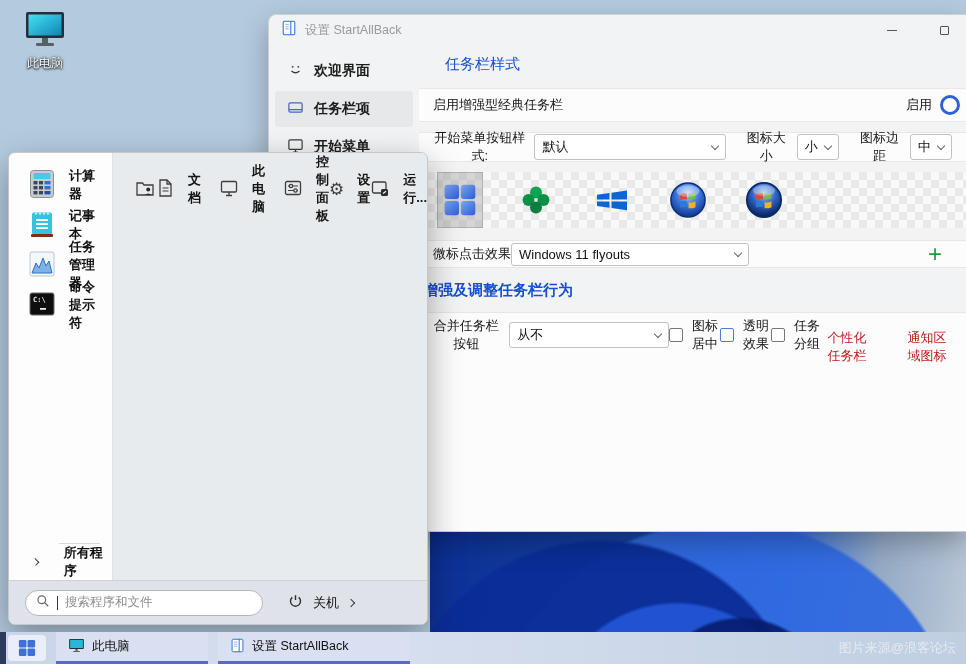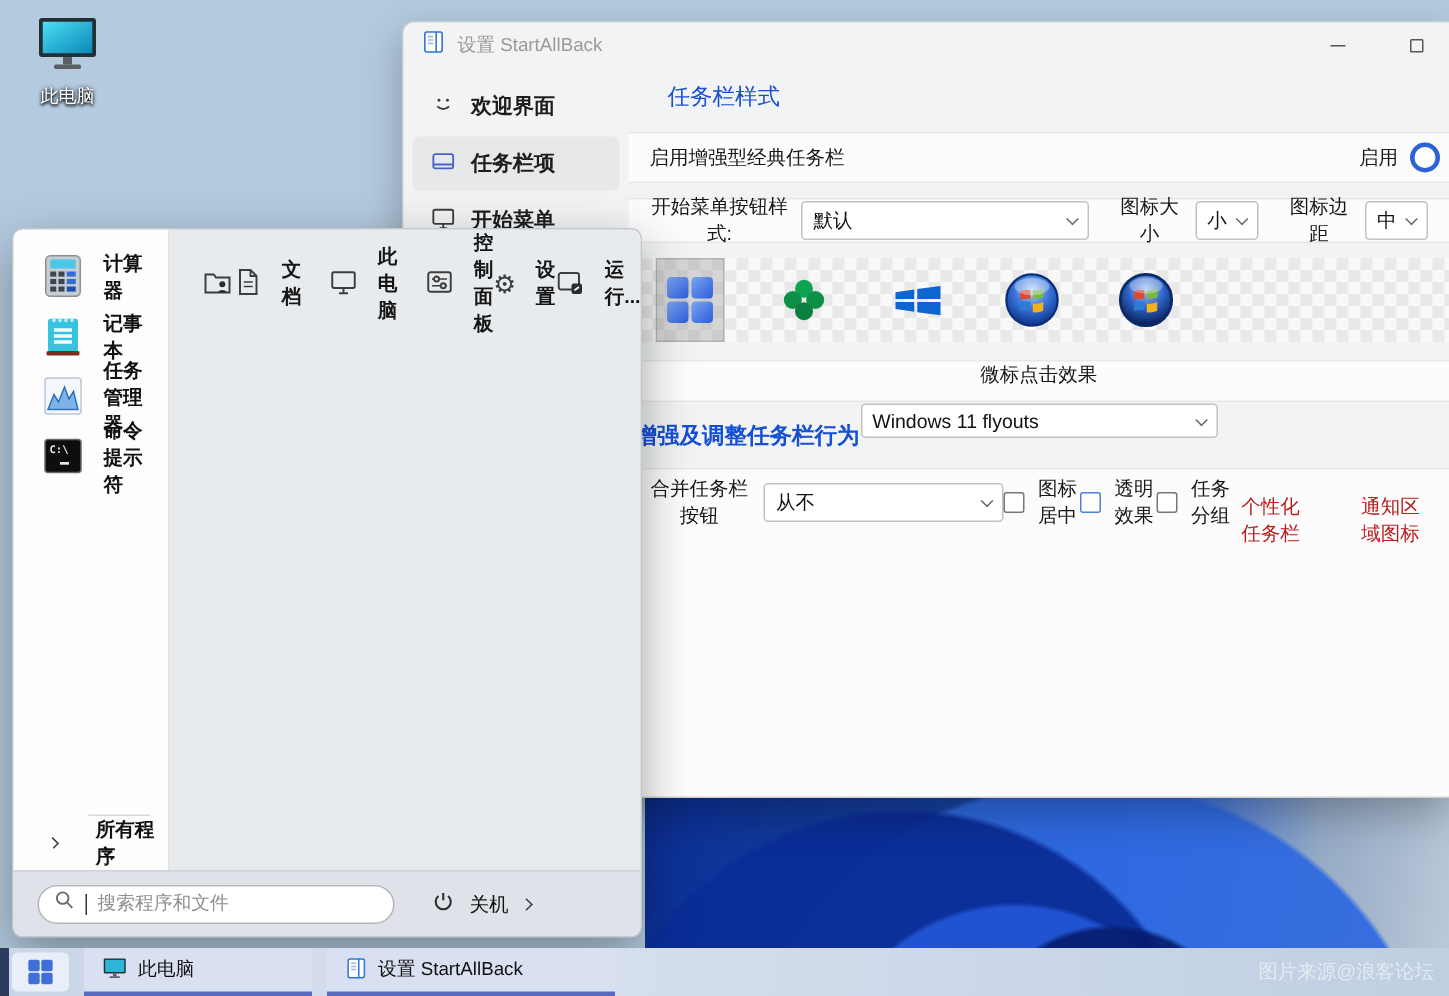--- a/index.html
+++ b/index.html
@@ -57,21 +57,21 @@
   .chev-r { width:6px; height:6px; border-right:1.6px solid #3a3a3a; border-bottom:1.6px solid #3a3a3a;
     transform:rotate(-45deg); }
 
   
   #strip { margin-top:10px; height:56px; flex:0 0 auto; display:flex; align-items:center; gap:30px; padding-left:18px;
     background-image:conic-gradient(#e9e9e9 25%,#f8f8f8 0 50%,#e9e9e9 0 75%,#f8f8f8 0);
     background-size:16px 16px; }
   .style-btn { width:46px; height:56px; display:flex; align-items:center; justify-content:center; flex:0 0 auto; }
   .style-btn.sel { background:rgba(150,150,150,.35); box-shadow:inset 0 0 0 1px rgba(120,120,120,.35); }
 
-  #card-logofx { margin-top:12px; height:28px; gap:10px;flex-direction:column; }
+  #card-logofx { margin-top:12px; height:28px; gap:0; }
   #card-logofx .sp { flex:1; }
   .plus { color:#18a03c; font-size:24px; font-weight:400; line-height:20px; margin-right:10px; }
 
   h2.sec { font-size:15px; font-weight:700; color:#1550d2; margin:13px 0 0 4px; height:20px; flex:0 0 auto; }
 
   #card-behavior { margin-top:11px; flex:1 1 auto; flex-direction:row; align-items:flex-start;
     padding:8px 14px 0 14px; border-bottom:none; }
   .row-combine { display:flex; align-items:center; gap:10px; height:28px; }
   .cb-row { display:flex; align-items:center; gap:7px; height:25px; margin-top:1px; font-size:13px; }
   .cb { width:14px; height:14px; background:#fff; border:1px solid #767676; border-radius:2px; flex:0 0 auto; }

